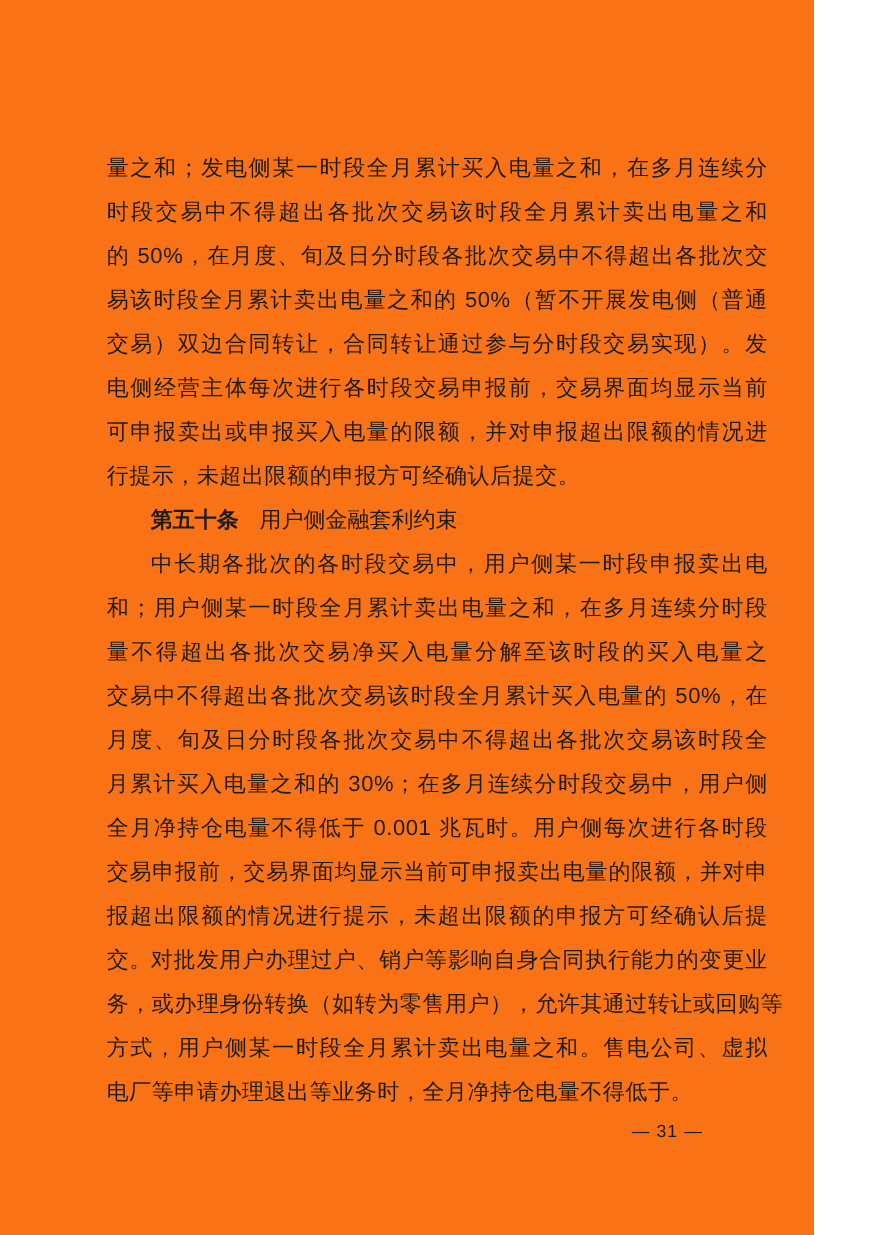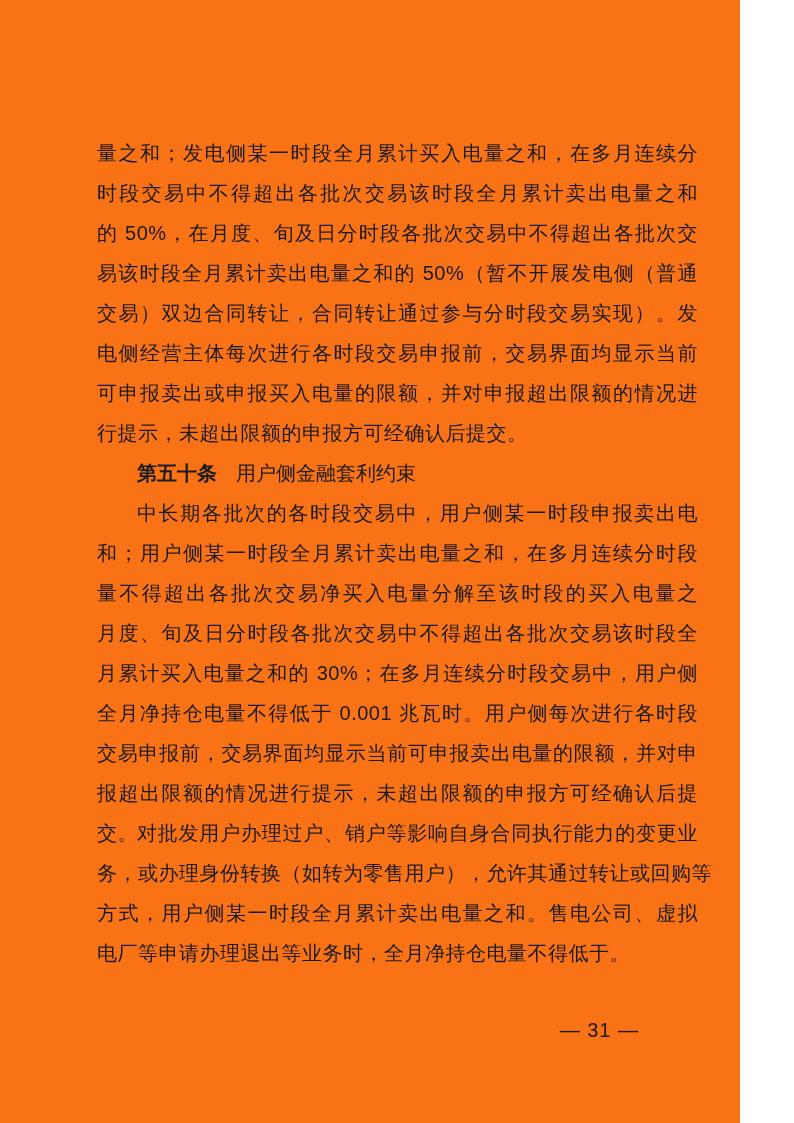--- a/index.html
+++ b/index.html
@@ -44,21 +44,21 @@
   }
   .heading .term {
     font-weight: bold;
     margin-right: 0.95em;
     text-align: center;
   }
   .page-number {
     position: absolute;
     top: 1016px;
     right: 101px;
-    font-size: 20px;
+    font-size: 16px;
     line-height: 28px;
     letter-spacing: 1px;
     color: #1b1b1b;
   }
 </style>
 </head>
 <body>
 
 <div class="page">
   <div class="content">
@@ -75,20 +75,21 @@
     </div>
 
     <div class="heading">
       <span class="term">第五十条</span><span>用户侧金融套利约束</span>
     </div>
 
     <div>
       <div class="line" style="text-indent:2em">中长期各批次的各时段交易中，用户侧某一时段申报卖出电</div>
       <div class="line">和；用户侧某一时段全月累计卖出电量之和，在多月连续分时段</div>
       <div class="line">量不得超出各批次交易净买入电量分解至该时段的买入电量之</div>
+      <div class="line">交易中不得超出各批次交易该时段全月累计买入电量的 50%，在</div>
       <div class="line">月度、旬及日分时段各批次交易中不得超出各批次交易该时段全</div>
       <div class="line">月累计买入电量之和的 30%；在多月连续分时段交易中，用户侧</div>
       <div class="line">全月净持仓电量不得低于 0.001 兆瓦时。用户侧每次进行各时段</div>
       <div class="line">交易申报前，交易界面均显示当前可申报卖出电量的限额，并对申</div>
       <div class="line end">报超出限额的情况进行提示，未超出限额的申报方可经确认后提交。</div>
     </div>
 
     <div>
       <div class="line" style="text-indent:2em">对批发用户办理过户、销户等影响自身合同执行能力的变更业</div>
       <div class="line">务，或办理身份转换（如转为零售用户），允许其通过转让或回购等</div>

